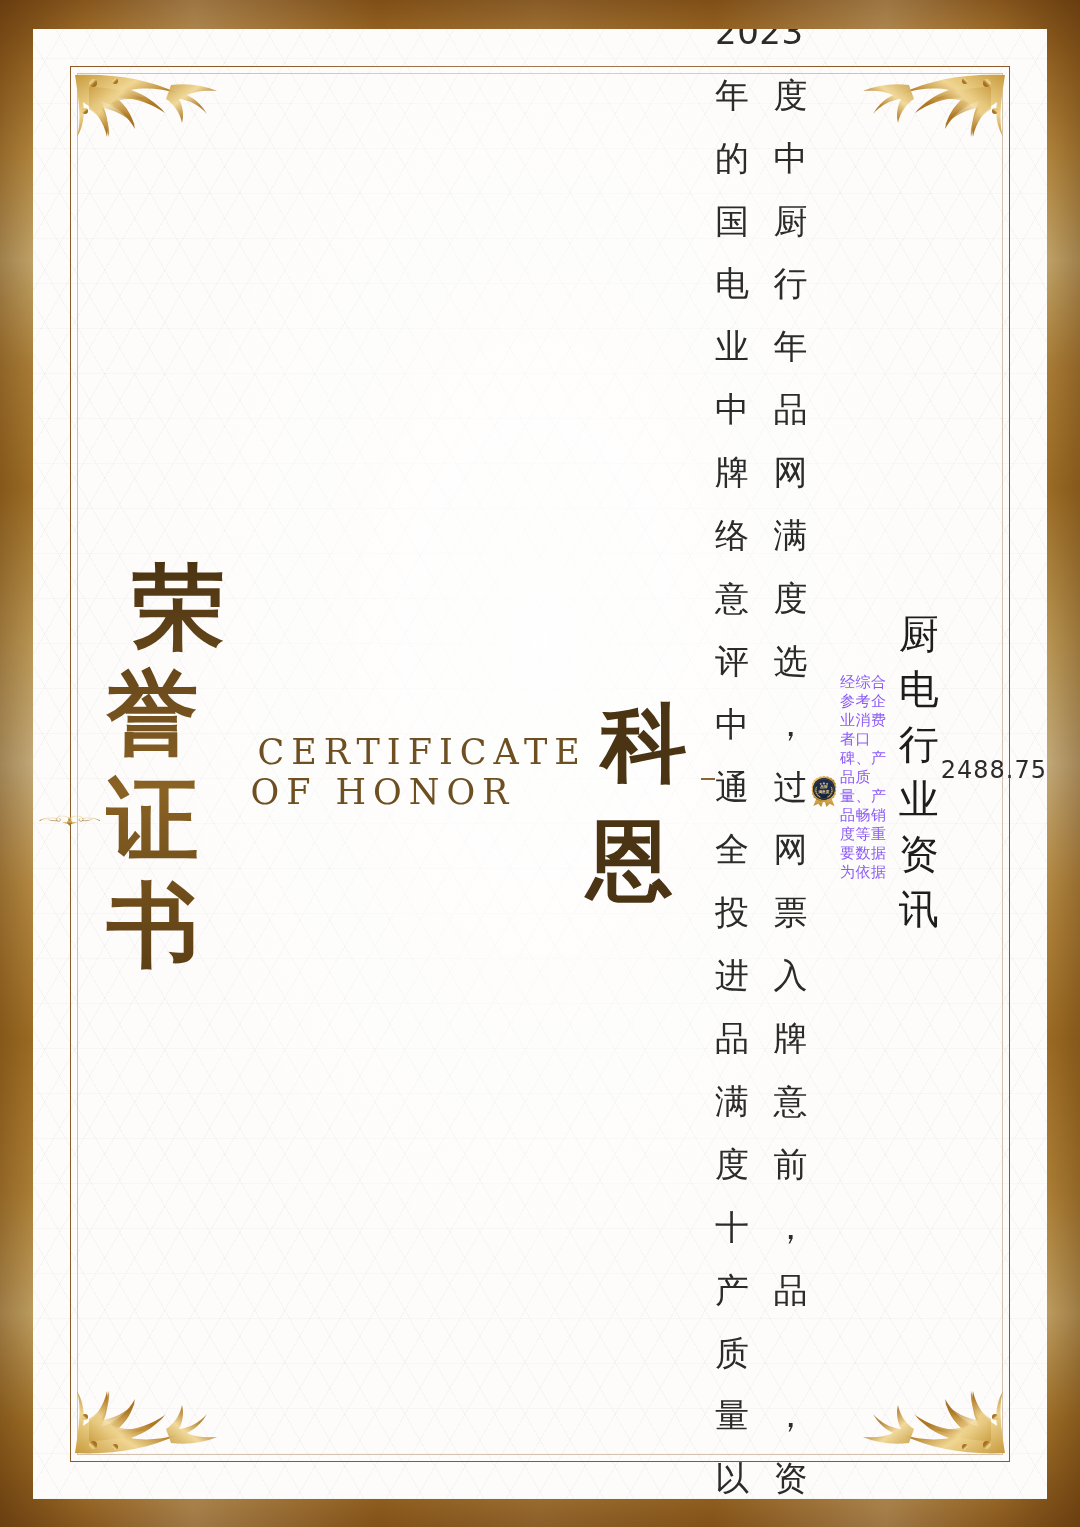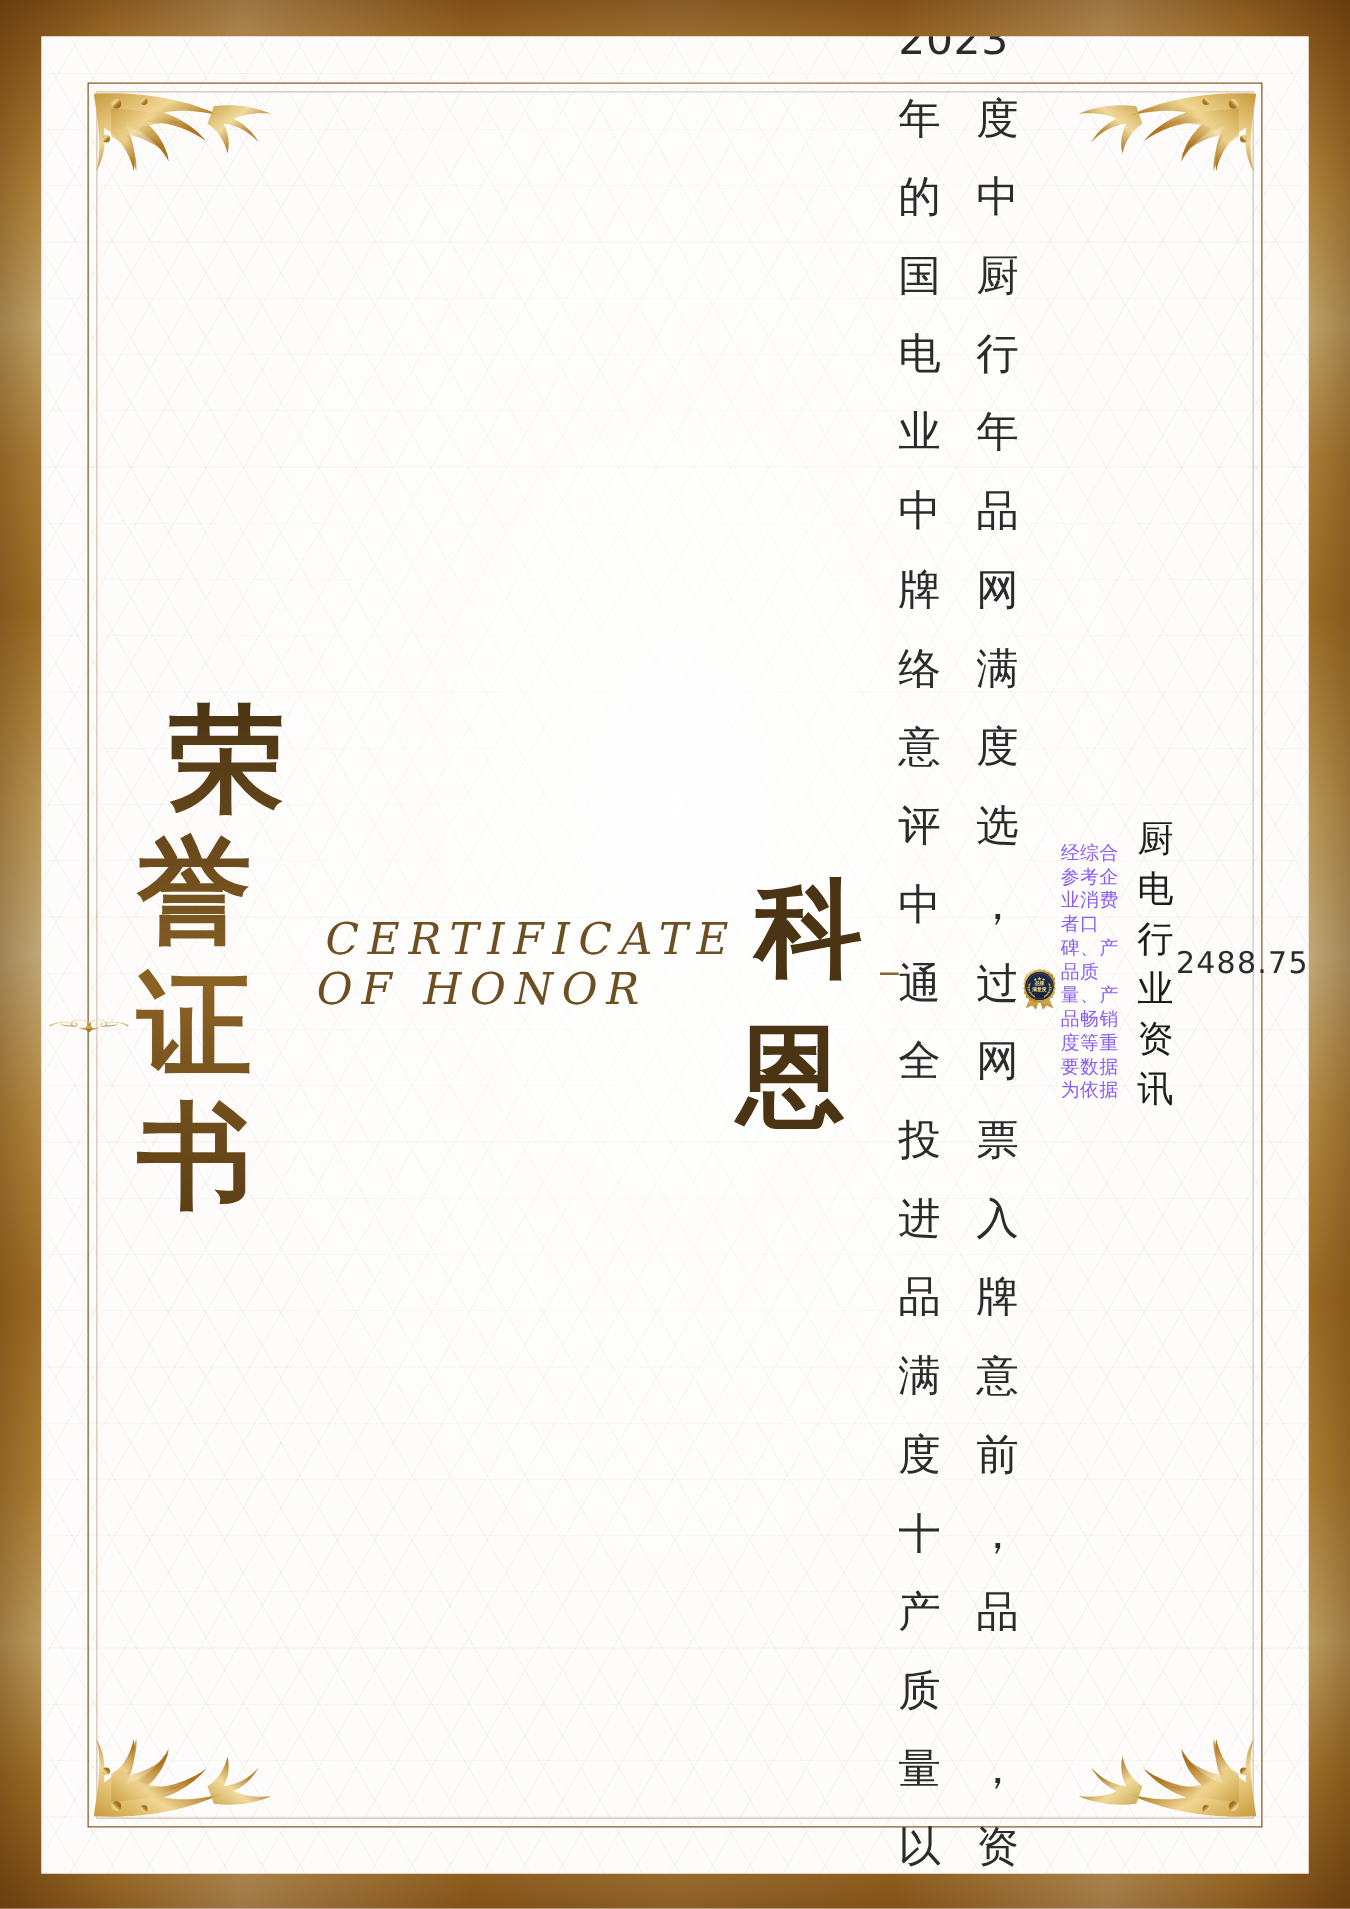--- a/index.html
+++ b/index.html
@@ -155,21 +155,20 @@
     .title-cn { color: #5c3f16; }
   }
 
   .title-en {
     margin-top: 16px;
     font-family: "DejaVu Serif", "Liberation Serif", serif;
     font-size: 35px;
     letter-spacing: 7px;
     text-indent: 7px;
     color: #6d4f22;
-    font-style: italic;
   }
 
   .recipient {
     margin-top: 78px;
     font-family: "DejaVu Serif", "Liberation Serif", serif;
     font-weight: 700;
     font-size: 86px;
     letter-spacing: 14px;
     text-indent: 14px;
     color: #4b3413;
@@ -208,21 +207,21 @@
   .footnote {
     margin-top: 26px;
     font-family: "DejaVu Sans", "Liberation Sans", sans-serif;
     font-size: 15px;
     color: #8b5cf6;
     letter-spacing: 0.5px;
   }
   .issuer {
     margin-top: 16px;
     font-family: "DejaVu Sans", "Liberation Sans", sans-serif;
-    font-size: 29px;
+    font-size: 40px;
     color: #1d1d1d;
     letter-spacing: 2px;
   }
   .issue-date {
     margin-top: 12px;
     font-family: "DejaVu Sans", "Liberation Sans", sans-serif;
     font-size: 24px;
     color: #2b2b2b;
     letter-spacing: 1px;
   }

